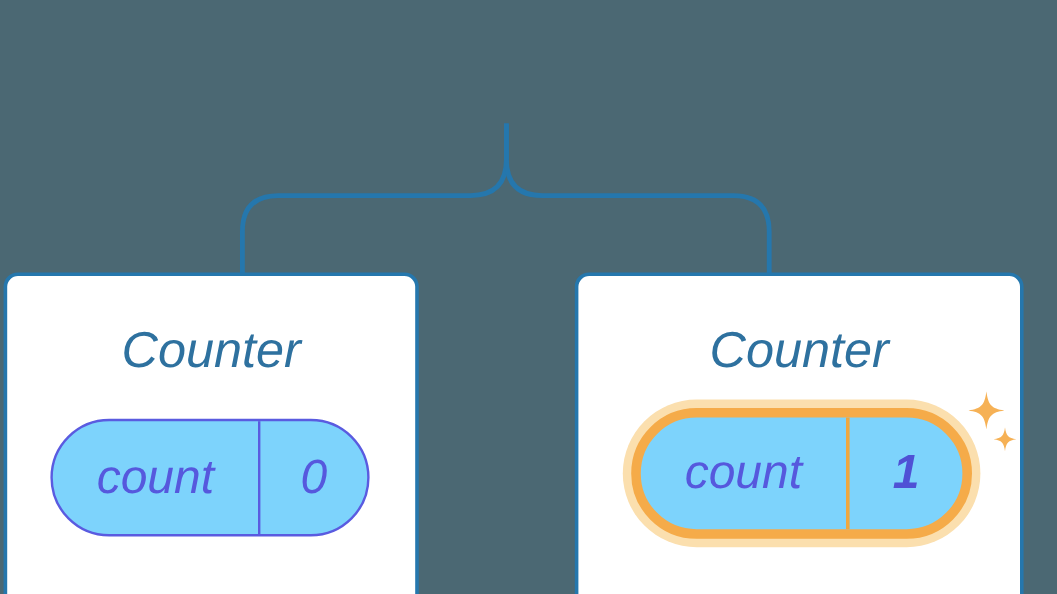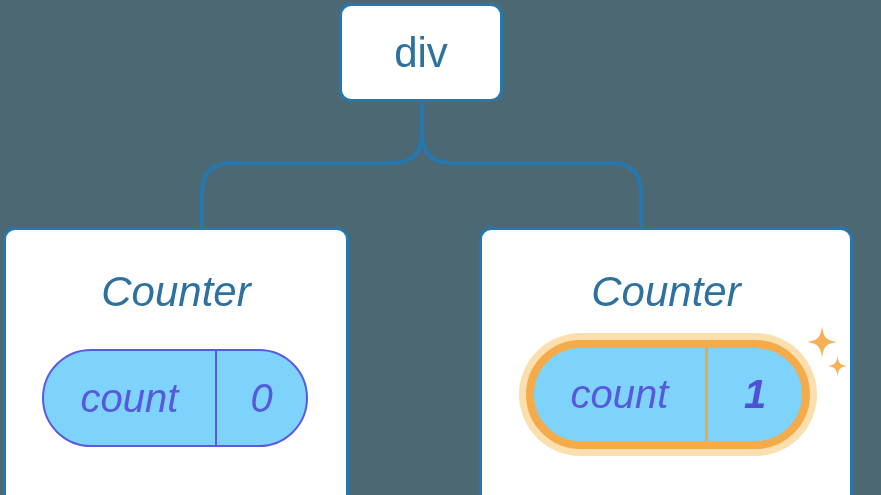--- a/index.html
+++ b/index.html
@@ -101,23 +101,20 @@
 </head>
 <body>
 
 <div class="stage">
 
   <svg class="connector-svg" width="881" height="495" viewBox="0 0 881 495" aria-hidden="true">
     <path d="M422,103 L422,133 Q422,163 392,163 L232,163 Q202,163 202,193 L202,228"></path>
     <path d="M422,103 L422,133 Q422,163 452,163 L611,163 Q641,163 641,193 L641,228"></path>
   </svg>
 
-  <div class="root-node">
-    <span>div</span>
-  </div>
 
   <div class="component-card card-left">
     <div class="component-title">Counter</div>
     <div class="state-pill state-pill-plain">
       <div class="state-cell state-label-cell">
         <span class="state-label">count</span>
       </div>
       <div class="state-cell state-value-cell">
         <span class="state-value">0</span>
       </div>

